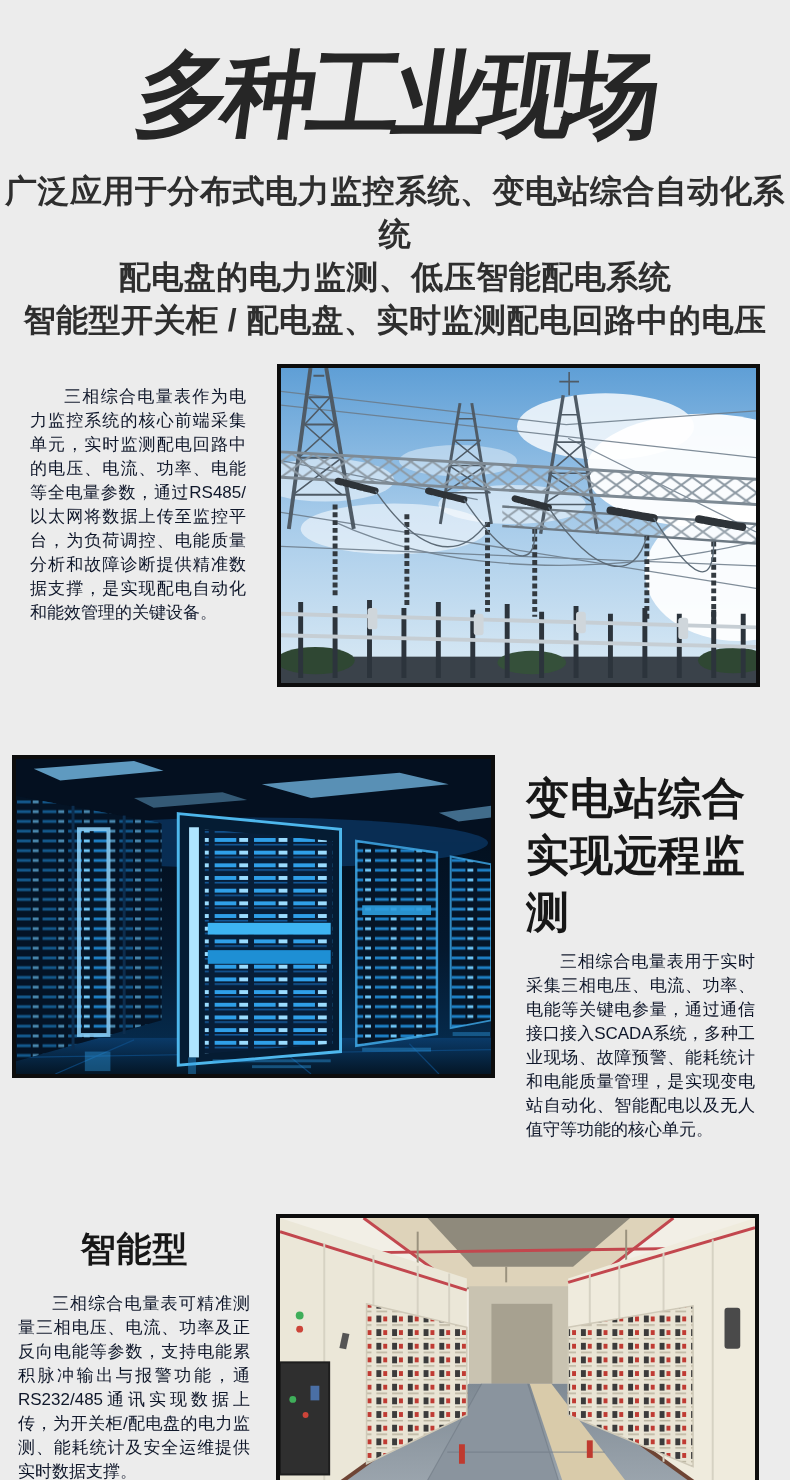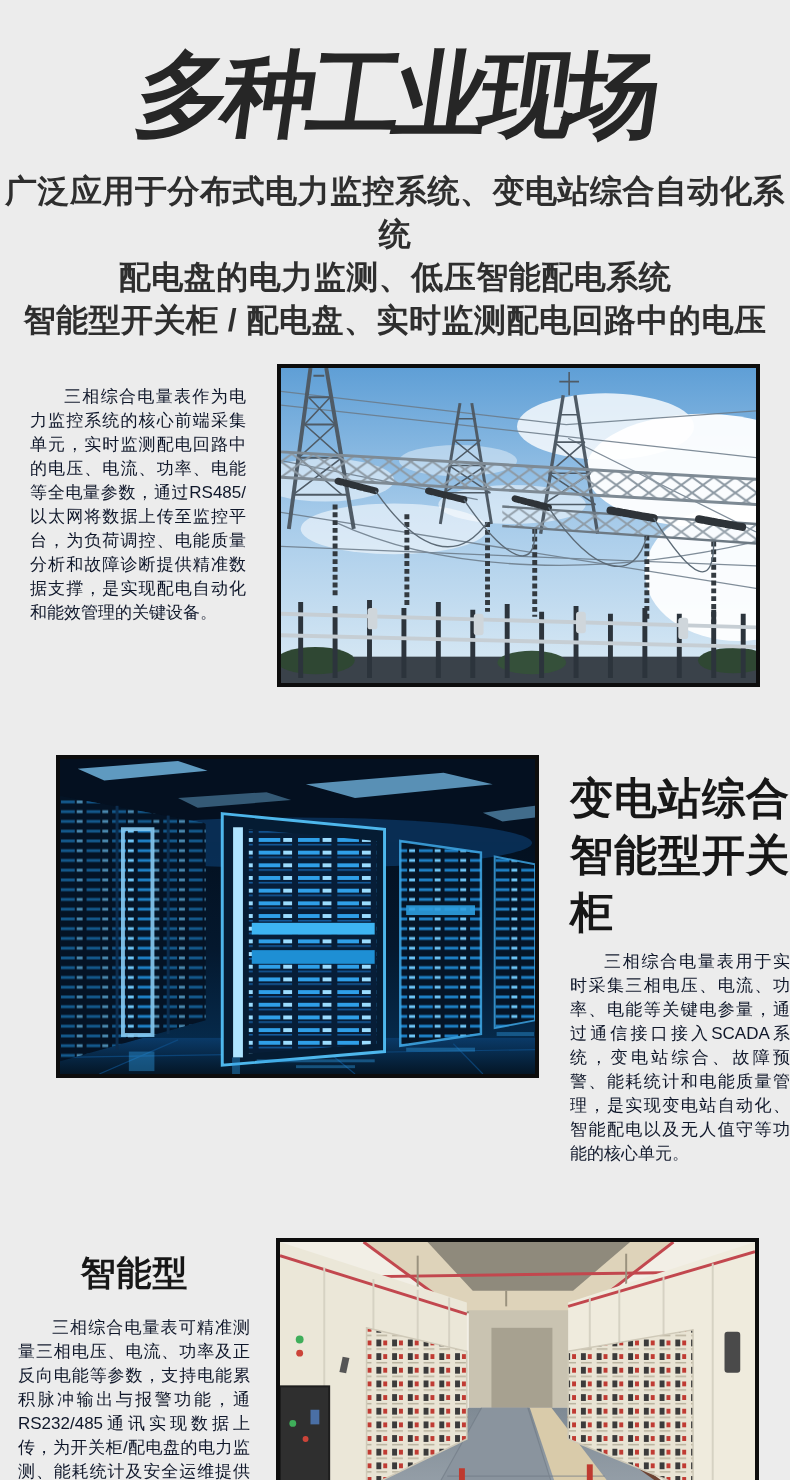--- a/index.html
+++ b/index.html
@@ -20,21 +20,21 @@
   }
   .hero-subtitles { margin-top:28px; }
   .hero-subtitles p {
     text-align:center; font-size:32px; font-weight:600;
     color:#2e2e2e; line-height:43px; letter-spacing:.5px;
   }
 
   
   .row { display:flex; align-items:flex-start; }
   .sec1 { margin-top:22px; }
-  .sec2 { margin-top:68px;padding-left:44px; }
+  .sec2 { margin-top:68px; }
   .sec3 { margin-top:72px; }
 
   .photo {
     width:483px; height:323px; flex-shrink:0;
     border:4px solid #0d0d0d; background:#fff; overflow:hidden;
   }
   .photo svg { display:block; width:100%; height:100%; }
   .sec1 .photo { margin-left:7px; }
   .sec2 .photo { margin-left:12px; }
   .sec3 .photo { margin-left:7px; }
@@ -242,23 +242,23 @@
           <rect x="70" y="300" width="26" height="20"></rect>
             <rect x="352" y="296" width="70" height="4"></rect>
           <rect x="240" y="314" width="60" height="3"></rect>
             <rect x="444" y="280" width="38" height="4"></rect>
         </g>
       </svg>
     </figure>
     <div class="text-col2">
       <h2 class="sec-title">
         <span>变电站综合</span>
-        <span>智能型开关柜</span>
+        <span>实现远程监测</span>
       </h2>
-      <p class="body">三相综合电量表用于实时采集三相电压、电流、功率、电能等关键电参量，通过通信接口接入SCADA系统，变电站综合、故障预警、能耗统计和电能质量管理，是实现变电站自动化、智能配电以及无人值守等功能的核心单元。</p>
+      <p class="body">三相综合电量表用于实时采集三相电压、电流、功率、电能等关键电参量，通过通信接口接入SCADA系统，多种工业现场、故障预警、能耗统计和电能质量管理，是实现变电站自动化、智能配电以及无人值守等功能的核心单元。</p>
     </div>
   </section>
 
   <section class="row sec3">
     <div class="text-col3">
       <h2 class="sec-title">
         <span>智能型</span>
       </h2>
       <p class="body">三相综合电量表可精准测量三相电压、电流、功率及正反向电能等参数，支持电能累积脉冲输出与报警功能，通RS232/485通讯实现数据上传，为开关柜/配电盘的电力监测、能耗统计及安全运维提供实时数据支撑。</p>
     </div>

